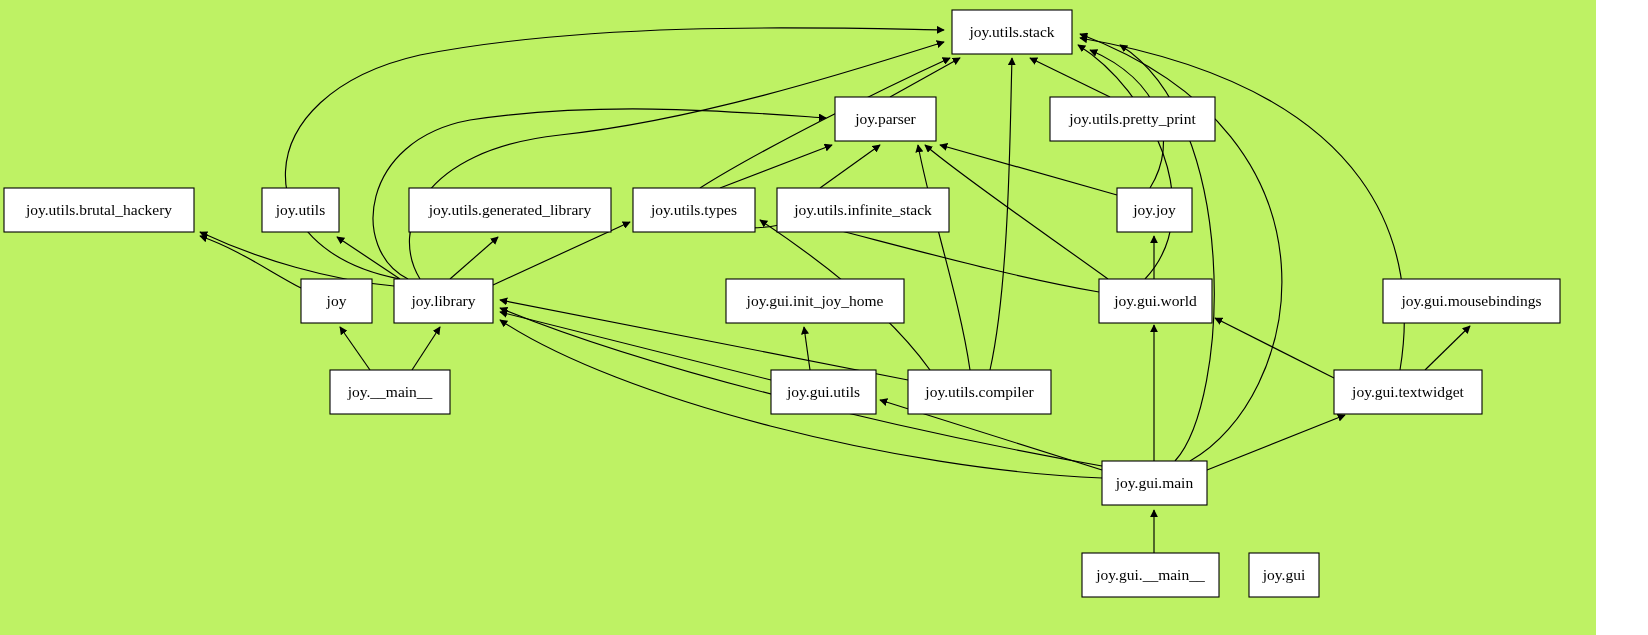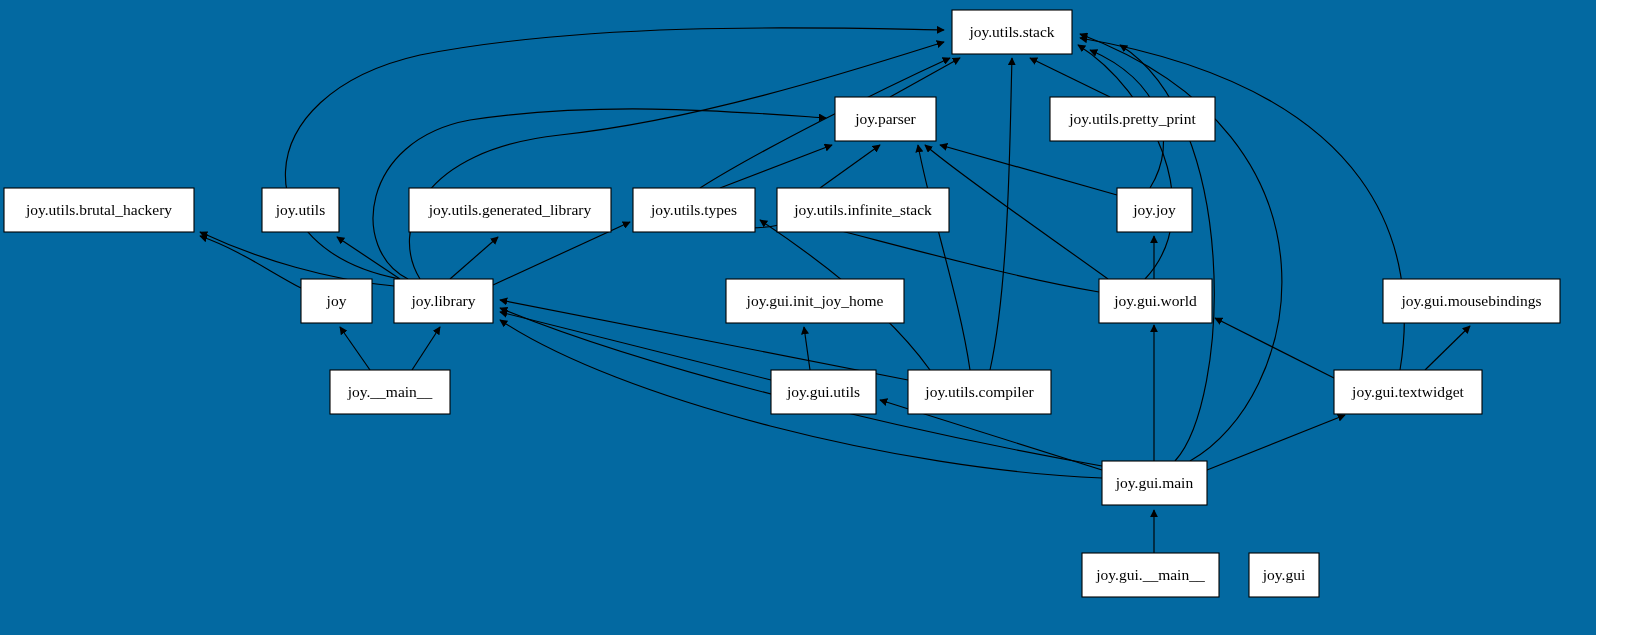--- a/index.html
+++ b/index.html
@@ -1,18 +1,18 @@
 <!DOCTYPE html>
 <html><head>
 <meta charset="utf-8">
 <style>
   html,body{margin:0;padding:0;background:#ffffff;}
   body{width:1648px;height:635px;overflow:hidden;
        font-family:"Liberation Serif","DejaVu Serif",serif;}
-  #graph-root{position:relative;width:1596px;height:635px;background:#0369a1;}
+  #graph-root{position:relative;width:1596px;height:635px;background:#bef264;}
   svg#graph-svg{position:absolute;left:0;top:0;width:1648px;height:635px;}
   .node-box{fill:#ffffff;stroke:#000000;stroke-width:1.1;}
   .node-label{font-family:"Liberation Serif","DejaVu Serif",serif;
               font-size:15.5px;fill:#000000;text-anchor:middle;
               dominant-baseline:middle;white-space:pre;}
   .edge-path{fill:none;stroke:#000000;stroke-width:1.15;}
   .node-g{cursor:default;}
 </style>
 </head>
 <body>

